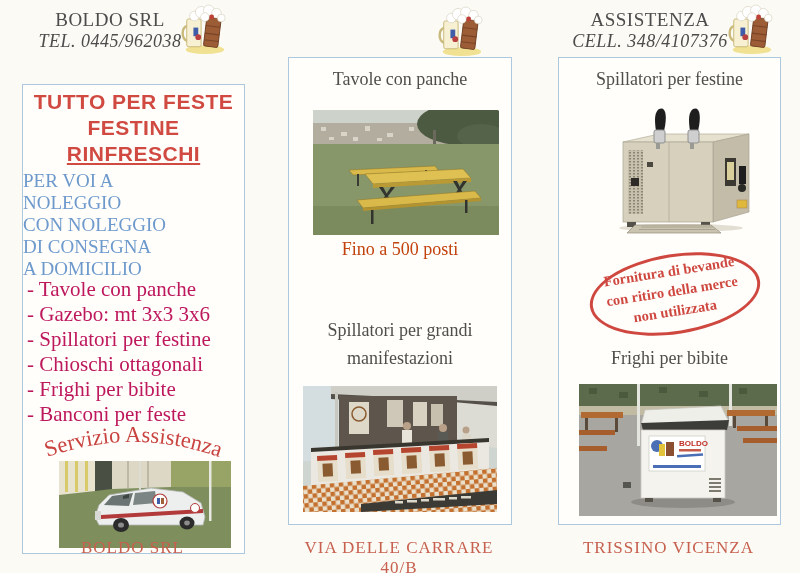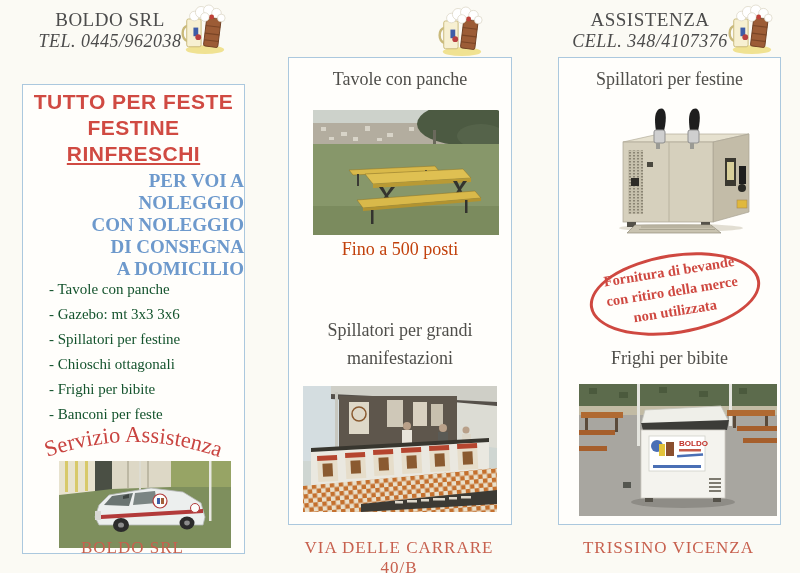--- a/index.html
+++ b/index.html
@@ -15,23 +15,23 @@
 
   
   .panel{position:absolute;background:#fffefb;border:1px solid #abc8de;}
   #p-left{left:22px;top:55px;width:221px;height:468px;margin-top:29px;}
   #p-mid{left:288px;top:57px;width:222px;height:466px;}
   #p-right{left:558px;top:57px;width:221px;height:466px;}
 
   .red-line{position:absolute;width:100%;text-align:center;
             font-family:"Liberation Sans",sans-serif;font-weight:bold;
             font-size:21px;color:#d04a42;letter-spacing:.5px;}
-  .blue-line{position:absolute;width:100%;text-align:right;
-             font-weight:bold;font-size:19px;color:#6d99cc;}
-  .rental-list{position:absolute;left:26px;top:192px;font-size:15px;color:#14532d;
+  .blue-line{position:absolute;width:100%;text-align:left;
+             font-weight:normal;font-size:19px;color:#6d99cc;}
+  .rental-list{position:absolute;left:4px;top:192px;font-size:21px;color:#be185d;
                line-height:25px;}
   .caption{position:absolute;width:100%;text-align:center;font-size:18px;color:#4f4e4a;}
   .caption.blue{color:#c2410c;}
   .caption.two{line-height:28px;}
   .photo{position:absolute;display:block;}
   .arc-svg{position:absolute;left:8px;top:338px;}
 
   
   .badge-ellipse{position:absolute;left:30px;top:196px;width:166px;height:74px;
                  border:3px solid #cf4840;border-radius:50%;

